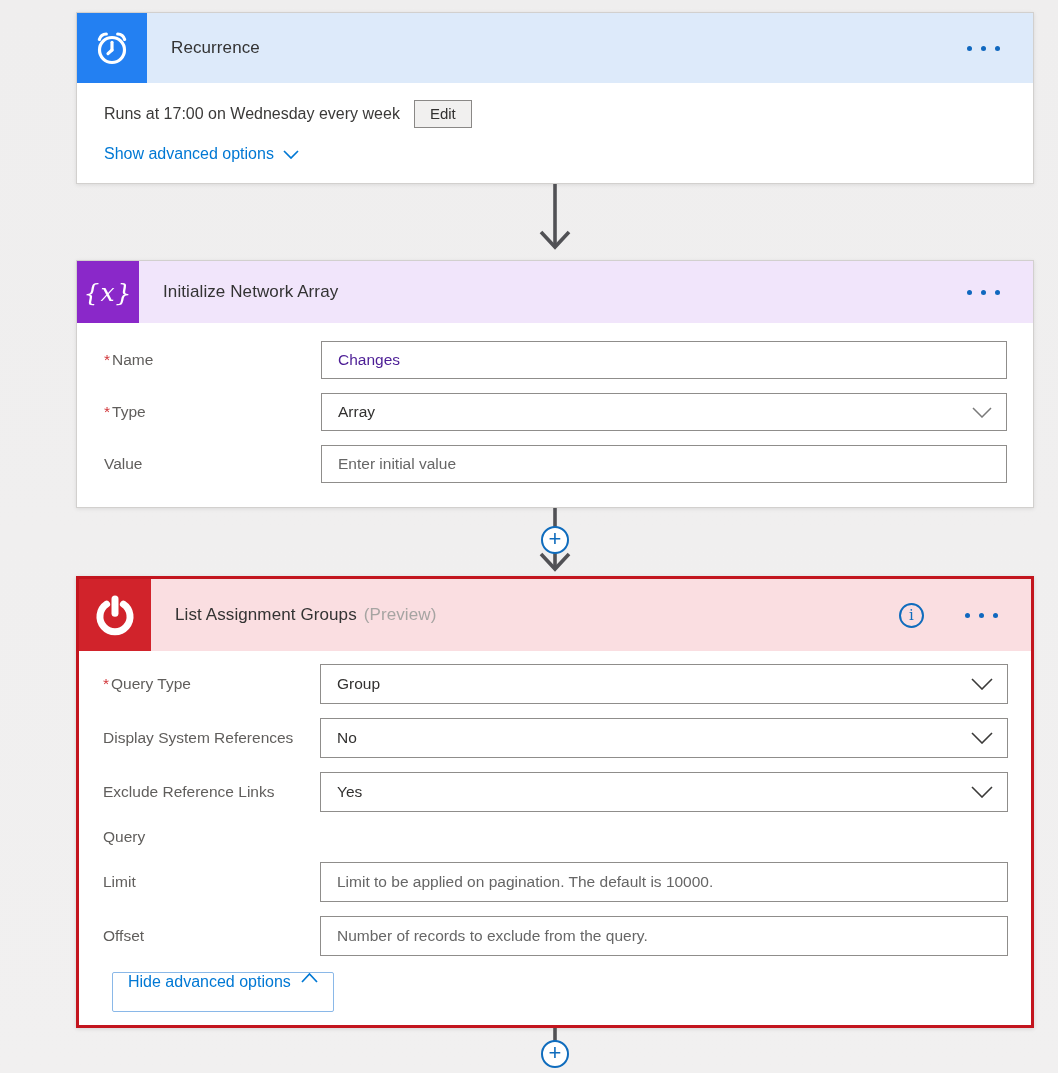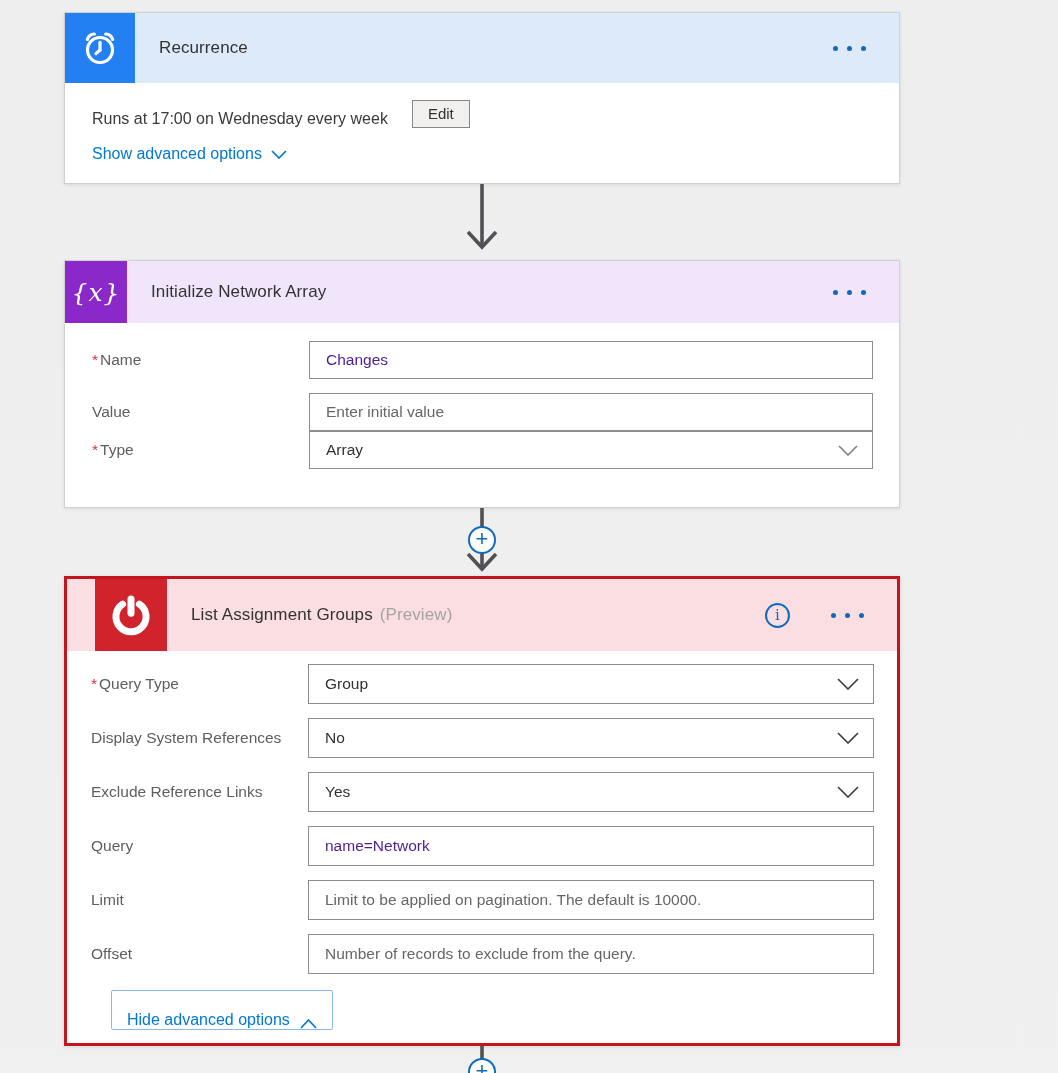--- a/index.html
+++ b/index.html
@@ -3,21 +3,21 @@
 <meta charset="utf-8">
 <style>
   * { box-sizing: border-box; }
   html, body { margin: 0; padding: 0; }
   body {
     width: 1058px; height: 1073px; overflow: hidden; position: relative;
     background: linear-gradient(#efeeee, #f1f0f0);
     font-family: "Liberation Sans", sans-serif;
     color: #3b3a39;
   }
-  .stack { position: absolute; left: 64px; top: 12px; width: 836px; }
+  .stack { position: absolute; left: 76px; top: 12px; width: 958px; }
 
   
   .card {
     background: #fff; width: 100%;
     border: 1px solid #d2d0ce;
     box-shadow: 0 1px 4px rgba(0,0,0,.09);
   }
   .card.selected { border: 3px solid #c3151e; box-shadow: 0 1px 4px rgba(0,0,0,.12); }
 
   .card-header { display: flex; align-items: center; cursor: pointer; }
@@ -29,39 +29,39 @@
   .preview-tag { color: #a6a4a2; margin-left: 7px; font-size: 17px; }
 
   .menu-dots { display: flex; gap: 9px; margin-right: 31px; padding: 8px 2px; cursor: pointer; }
   .menu-dots i { width: 5px; height: 5px; border-radius: 50%; background: #1068bf; }
   .spacer { margin-left: auto; }
 
   
   .card-recurrence .card-header { height: 70px; background: #ddeafa; }
   .card-recurrence .icon-tile { width: 70px; height: 70px; background: #2380f2; }
   .card-recurrence .card-body { padding: 17px 26px 20px 27px; }
-  .summary-row { display: flex; align-items: flex-end; font-size: 16px; color: #3b3a39; }
+  .summary-row { display: flex; align-items: center; font-size: 16px; color: #3b3a39; }
   .edit-btn {
-    margin-left: 24px; padding: 4px 15px 5px; font-size: 15px; color: #323130;
+    margin-left: 14px; padding: 4px 15px 5px; font-size: 15px; color: #323130;
     background: #f1f0ef; border: 1px solid #8a8886; font-family: inherit; cursor: pointer;
   }
   .adv-link {
     display: inline-flex; align-items: center; gap: 9px; margin-top: 17px;
     color: #0078d4; font-size: 16px; cursor: pointer; text-decoration: none;
     background: none; border: none; padding: 0; font-family: inherit;
   }
 
   
   .card-init .card-header { height: 62px; background: #f1e5fb; }
   .card-init .icon-tile { width: 62px; height: 62px; background: #8a28c9; }
   .fx-glyph { font-family: "DejaVu Serif", serif; font-style: italic; font-size: 25px; letter-spacing: 1px; }
   .card-init .card-body { padding: 18px 26px 24px 27px; border-radius: 9px; }
 
   
-  .card-list .card-header { height: 72px; background: #fadee1; padding-left: 28px; }
+  .card-list .card-header { height: 72px; background: #fadee1; }
   .card-list .icon-tile { width: 72px; height: 72px; background: #d1232b; }
   .card-list .card-body { padding: 13px 23px 13px 24px; }
   .info-circle {
     width: 25px; height: 25px; border: 2px solid #0f6cbd; border-radius: 50%;
     color: #0f6cbd; display: flex; align-items: center; justify-content: center;
     font-family: "DejaVu Serif", serif; font-size: 15px; margin-right: 39px; cursor: pointer;
   }
 
   
   .field-row { display: flex; align-items: center; margin-bottom: 14px; }
@@ -76,22 +76,22 @@
     width: 100%; border: none; outline: none; padding: 0; margin: 0;
     font-family: inherit; font-size: 15.5px; color: #4c1d95; background: transparent;
   }
   .inputbox input::placeholder { color: #666; opacity: 1; }
   .dropdown { cursor: pointer; }
   .dd-chev { margin-left: auto; flex: none; }
   .chev-gray { color: #7a7a7a; }
   .chev-dark { color: #3b3a39; }
 
   .hide-adv-btn {
-    display: inline-flex; align-items: flex-end; gap: 10px;
-    margin: 16px 0 0 20px; height: 40px; padding: 0 15px;
+    display: inline-flex; align-items: flex-start; gap: 10px;
+    margin: 16px 0 0 9px; height: 40px; padding: 0 15px;
     border: 1px solid #8ab8e8; border-radius: 2px; background: #fff;
     color: #0078d4; font-size: 16px; font-family: inherit; cursor: pointer;
   }
 
   
   .connector { position: relative; display: flex; justify-content: center; }
   .connector svg { display: block; }
   .plus-circle {
     position: absolute; top: 18px; left: 50%; transform: translateX(-50%);
     width: 28px; height: 28px; border: 2px solid #0f6cbd; border-radius: 50%;
@@ -164,36 +164,36 @@
 
       <div class="field-row">
         <div class="field-label">
           <span class="req">*</span><span>Name</span>
         </div>
         <div class="inputbox">
           <input type="text" value="Changes" style="">
         </div>
       </div>
 
-      <div class="field-row" style="margin-bottom:0">
-        <div class="field-label">Value</div>
-        <div class="inputbox">
-          <input type="text" placeholder="Enter initial value" style="">
-        </div>
-      </div>
-
       <div class="field-row">
         <div class="field-label">
           <span class="req">*</span><span>Type</span>
         </div>
         <div class="inputbox dropdown">
           <span>Array</span>
           <svg class="dd-chev chev-gray" width="20" height="11" viewBox="0 0 20 11" fill="none" stroke="currentColor" stroke-width="1.5">
               <path d="M1 1 L10 10 L19 1"></path>
             </svg>
+        </div>
+      </div>
+
+      <div class="field-row" style="margin-bottom:0">
+        <div class="field-label">Value</div>
+        <div class="inputbox">
+          <input type="text" placeholder="Enter initial value" style="">
         </div>
       </div>
 
     </div>
   </div>
 
   <div class="connector" style="height:68px">
     <svg width="44" height="68" viewBox="0 0 44 68" fill="none" stroke="#515155" stroke-width="3.6">
       <line x1="22" y1="0" x2="22" y2="60"></line>
       <path d="M8 46 L22 61 L36 46"></path>
@@ -253,23 +253,20 @@
         <div class="inputbox dropdown">
           <span>Yes</span>
           <svg class="dd-chev chev-dark" width="22" height="12" viewBox="0 0 22 12" fill="none" stroke="currentColor" stroke-width="1.6">
               <path d="M1 1 L11 11 L21 1"></path>
             </svg>
         </div>
       </div>
 
       <div class="field-row">
         <div class="field-label">Query</div>
-        <div class="inputbox">
-          <input type="text" value="name=Network" style="">
-        </div>
       </div>
 
       <div class="field-row">
         <div class="field-label">Limit</div>
         <div class="inputbox">
           <input type="text" placeholder="Limit to be applied on pagination. The default is 10000." style="">
         </div>
       </div>
 
       <div class="field-row" style="margin-bottom:0">

